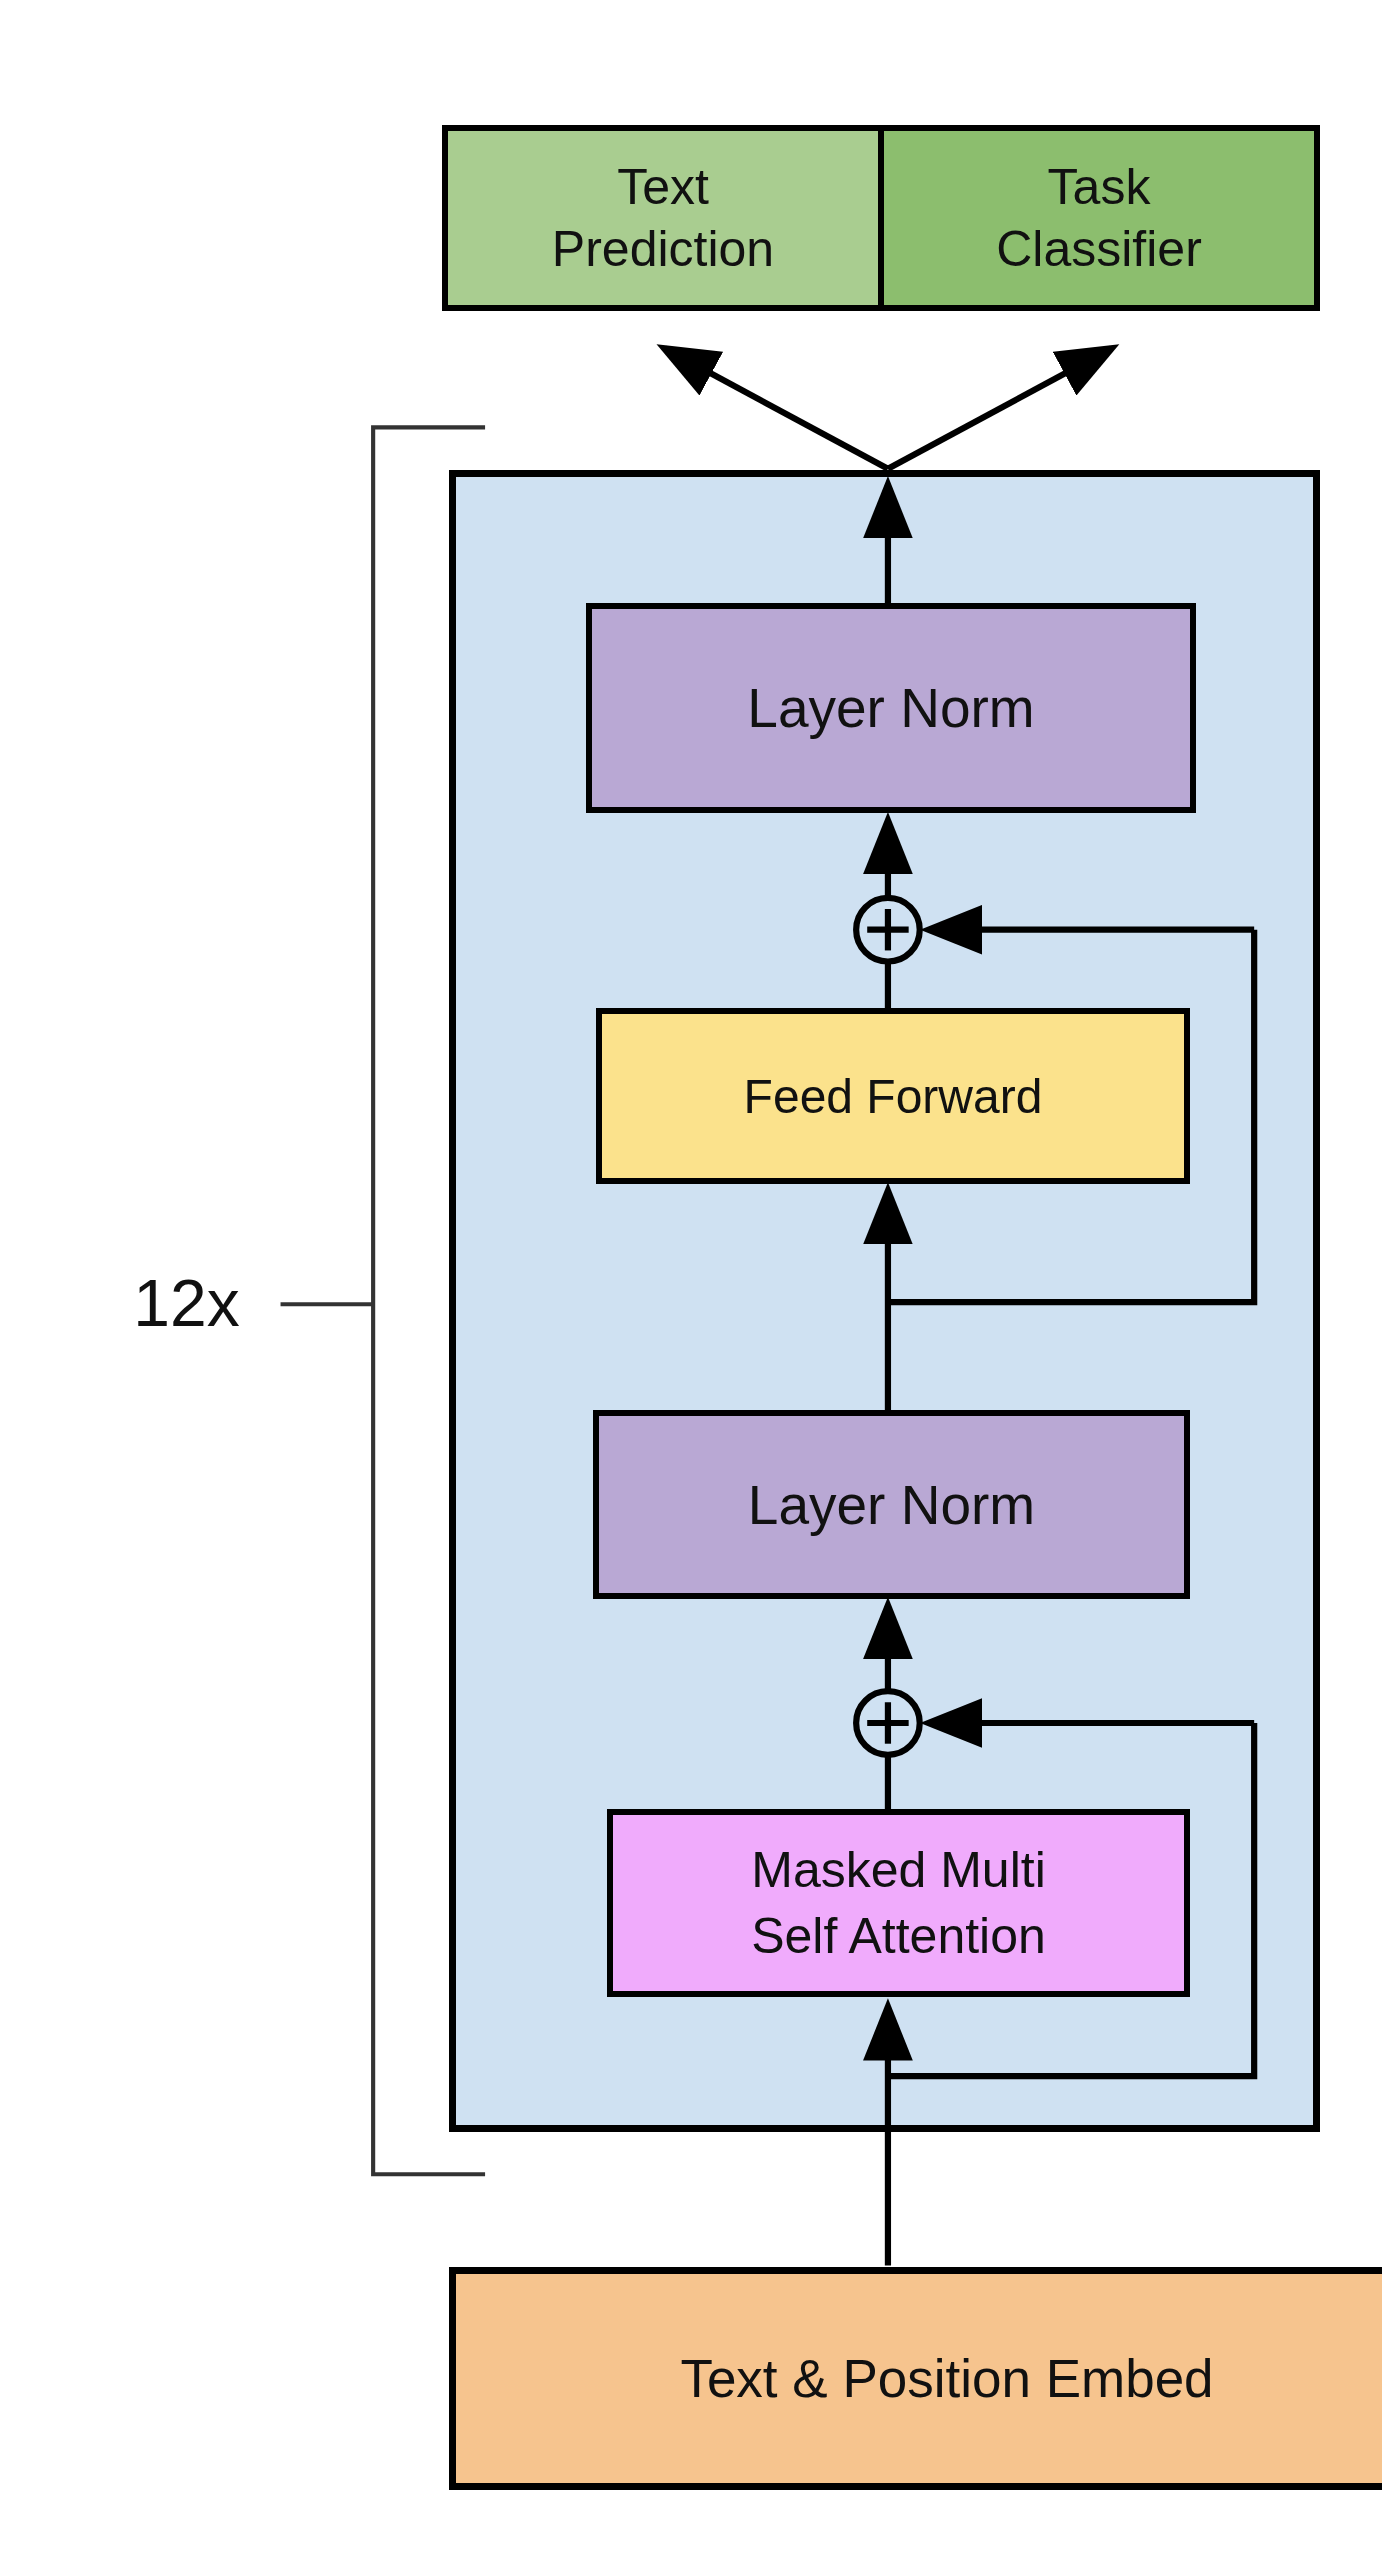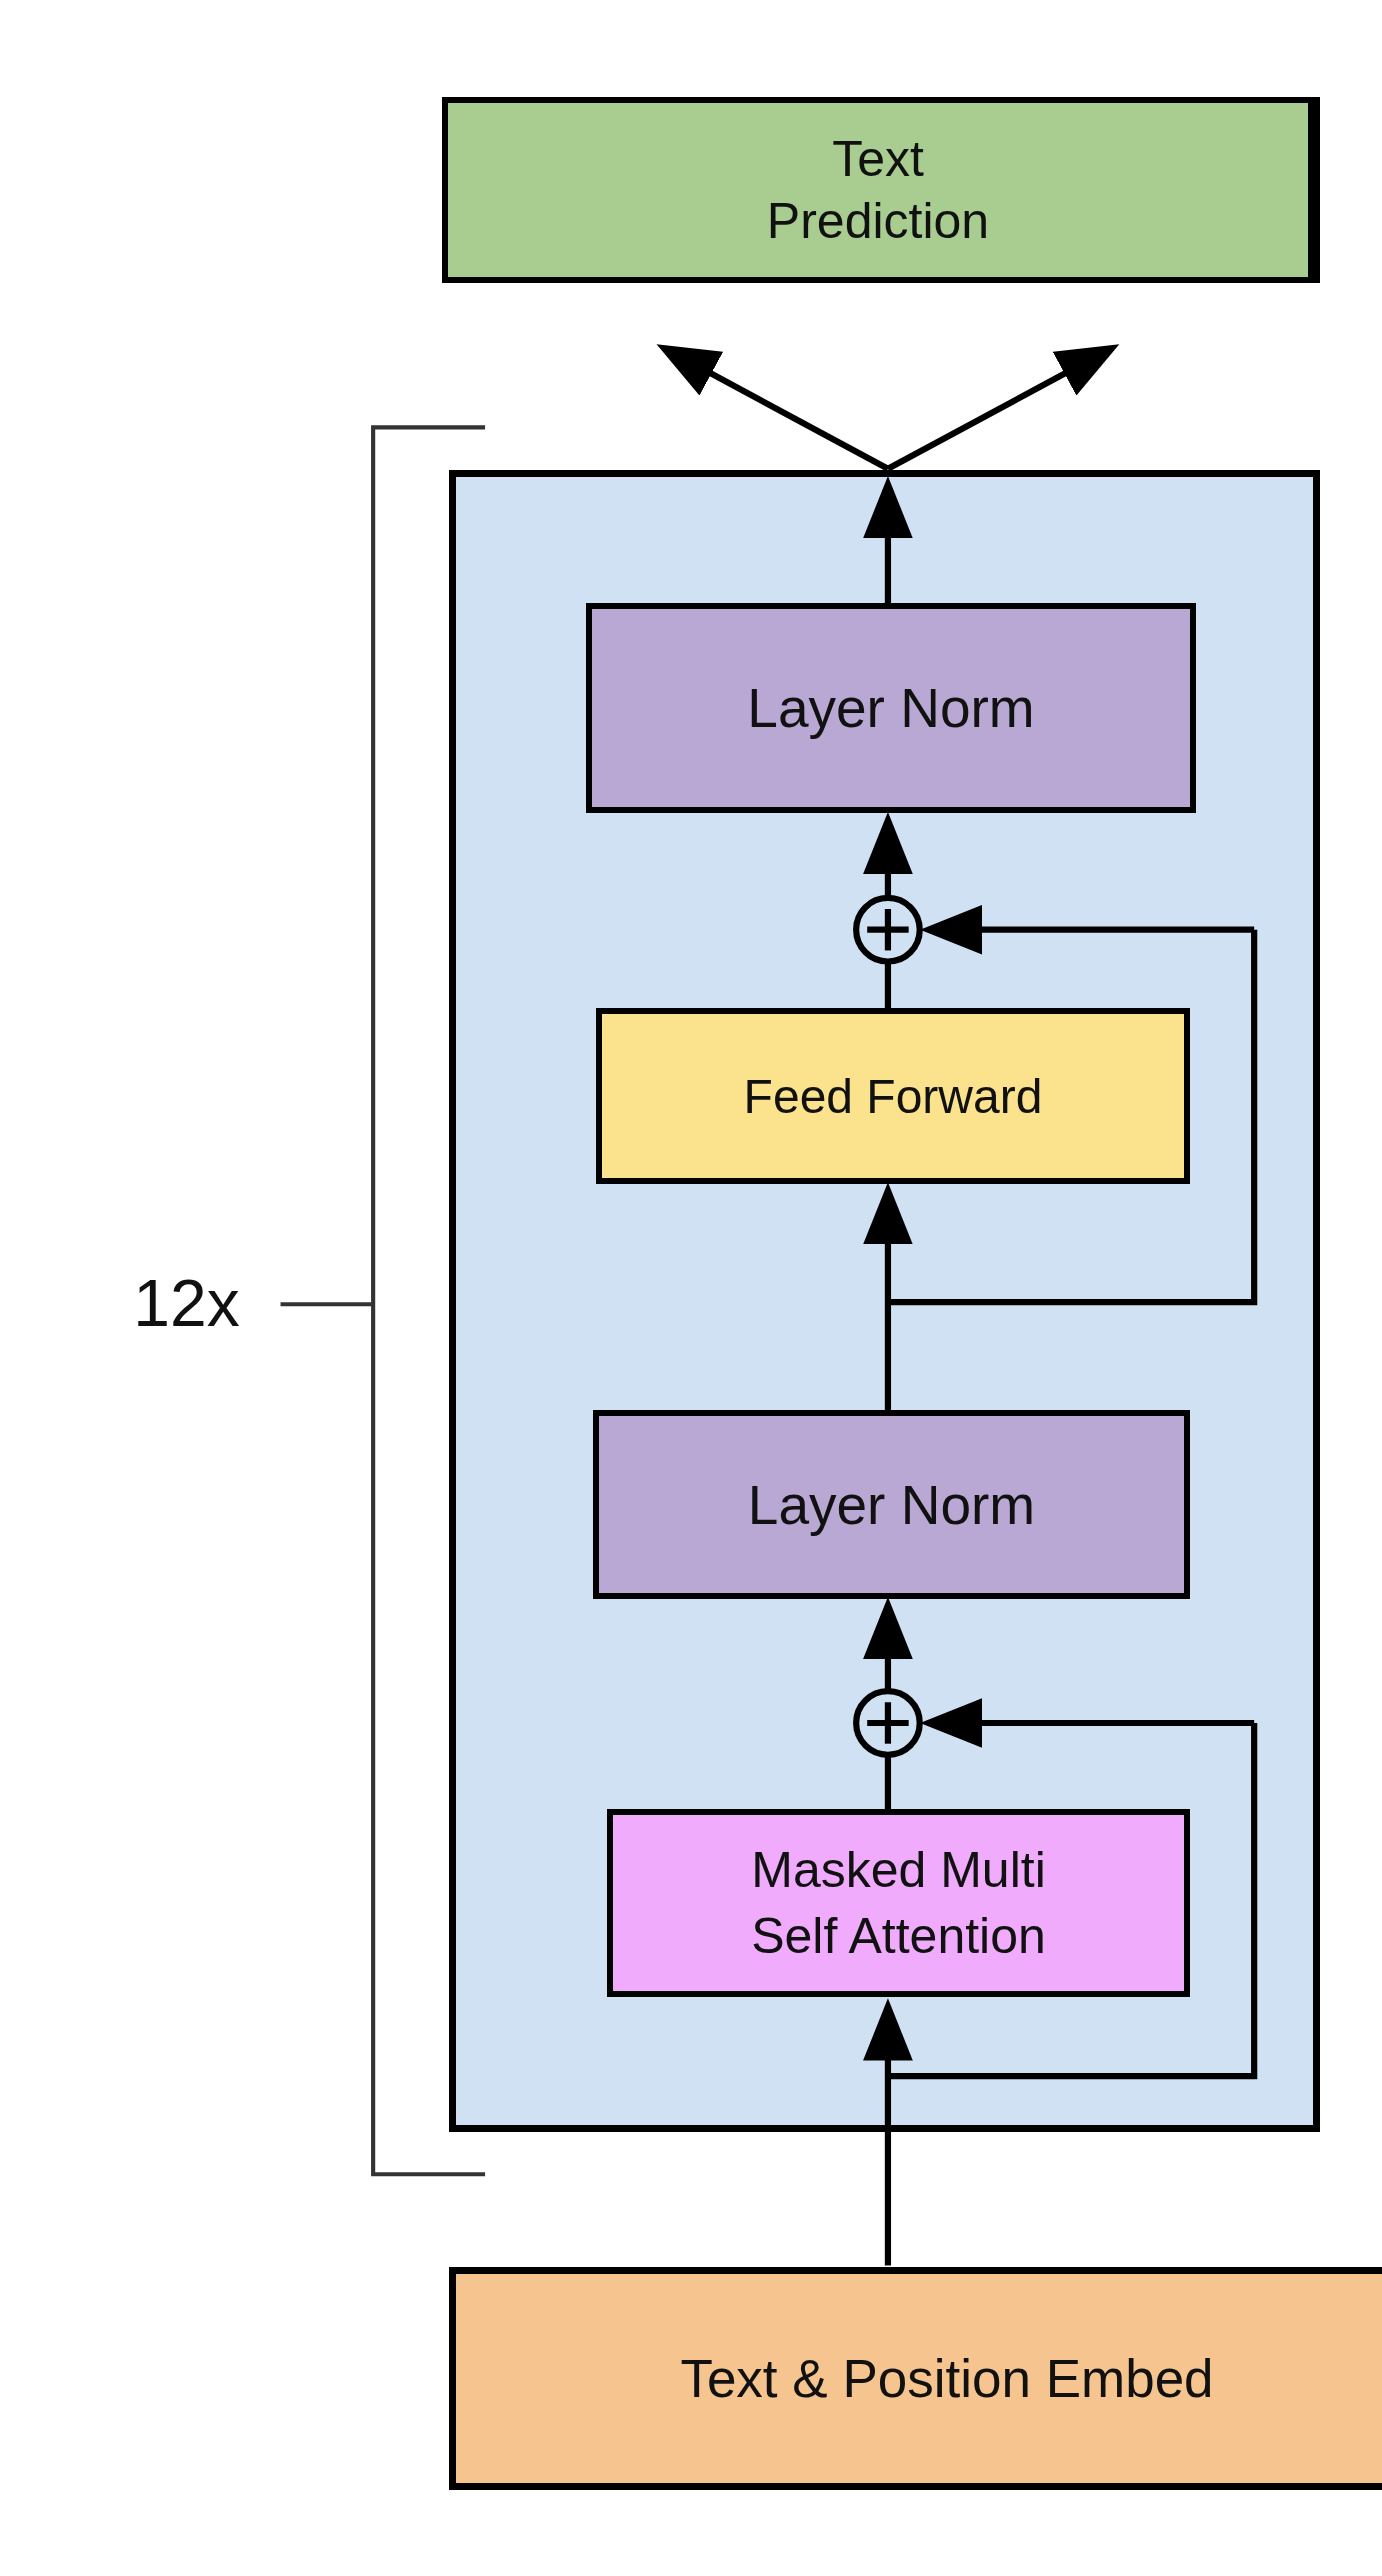--- a/index.html
+++ b/index.html
@@ -29,21 +29,21 @@
   
   .transformer-block {
     left: 449px; top: 470px;
     width: 871px; height: 1662px;
     background: #cfe1f2;
     border: 7px solid #000000;
   }
 
   
   .output-row {
-    left: 442px; top: 97px;
+    left: 442px; top: 125px;
     width: 878px; height: 186px;
     display: flex;
     border: 6.2px solid #000000;
   }
   .output-box {
     flex: 1 1 50%;
     display: flex;
     align-items: center;
     justify-content: center;
     text-align: center;
@@ -140,20 +140,22 @@
     <g>
       <circle cx="1285" cy="2493" r="46" fill="#cfe1f2" stroke="#000000" stroke-width="9"></circle>
       <line x1="1255" y1="2493" x2="1315" y2="2493" stroke="#000000" stroke-width="9"></line>
       <line x1="1285" y1="2463" x2="1285" y2="2523" stroke="#000000" stroke-width="9"></line>
     </g>
   </svg>
 
   <div class="abs output-row">
     <div class="output-box text-prediction">Text
 Prediction</div>
+    <div class="output-box task-classifier">Task
+Classifier</div>
   </div>
 
   <div class="abs layer-box layer-norm-1">Layer Norm</div>
 
   <div class="abs layer-box feed-forward">Feed Forward</div>
 
   <div class="abs layer-box layer-norm-2">Layer Norm</div>
 
   <div class="abs layer-box masked-attn">Masked Multi
 Self Attention</div>

